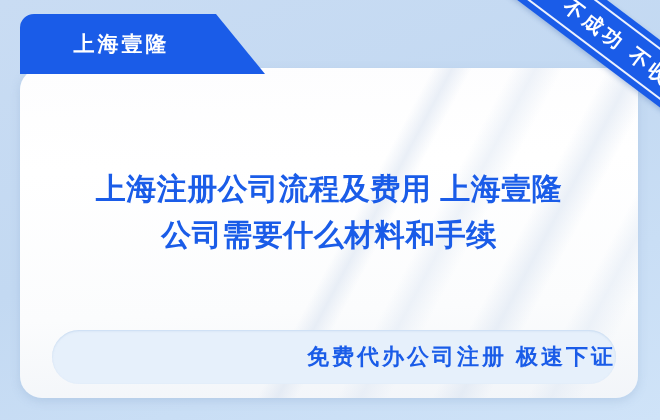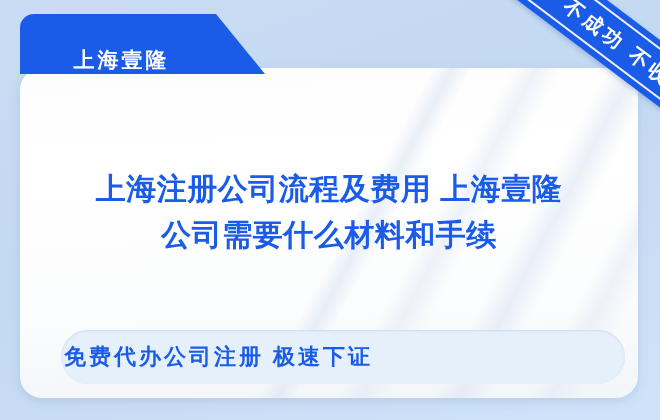--- a/index.html
+++ b/index.html
@@ -38,21 +38,20 @@
     position: absolute;
     left: 20px;
     top: 14px;
     width: 200px;
     height: 60px;
     display: flex;
     align-items: center;
     justify-content: center;
     z-index: 7;
     pointer-events: none;
-    margin-top: 16px;
   }
   .brand-tab-label {
     color: #ffffff;
     font-size: 21px;
     font-weight: bold;
     letter-spacing: 3px;
     text-indent: 3px;
     white-space: nowrap;
   }
 
@@ -95,29 +94,29 @@
     z-index: 4;
   }
   .headline-line {
     display: block;
     white-space: nowrap;
   }
 
   
   .pill {
     position: absolute;
-    left: 41px;
+    left: 32px;
     bottom: 14px;
     width: 564px;
     height: 54px;
     background: #e6f0fb;
     border-radius: 27px;
     display: flex;
     align-items: center;
-    justify-content: flex-start;
+    justify-content: flex-end;
     box-shadow: inset 0 1px 2px rgba(180,205,235,0.6);
     z-index: 5;
   }
   .pill-label {
     color: #1a5ce8;
     font-size: 22px;
     font-weight: bold;
     letter-spacing: 3px;
     text-indent: 3px;
     white-space: nowrap;

